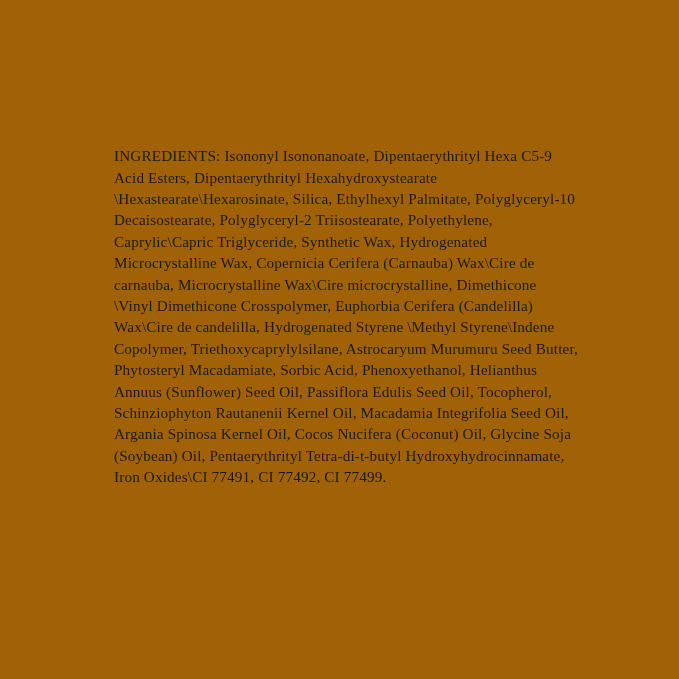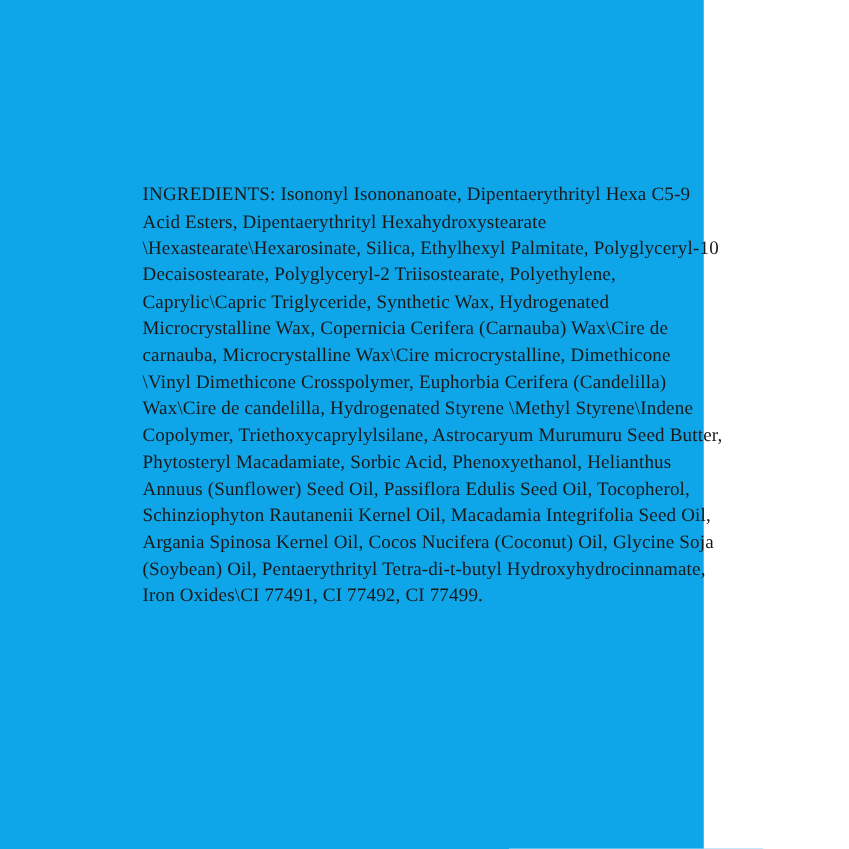--- a/index.html
+++ b/index.html
@@ -8,23 +8,23 @@
   }
   body {
     width: 679px;
     height: 679px;
     background: #ffffff;
     font-family: "Liberation Serif", serif;
     overflow: hidden;
   }
   .page {
     position: relative;
-    width: 563px;
+    width: 679px;
     height: 679px;
-    background: #0ea5e9;
+    background: #a16207;
     box-sizing: border-box;
   }
   .ingredients-block {
     position: absolute;
     left: 114px;
     top: 130px;
     width: 465px;
   }
   .ingredients-text {
     font-family: "Liberation Serif", serif;

